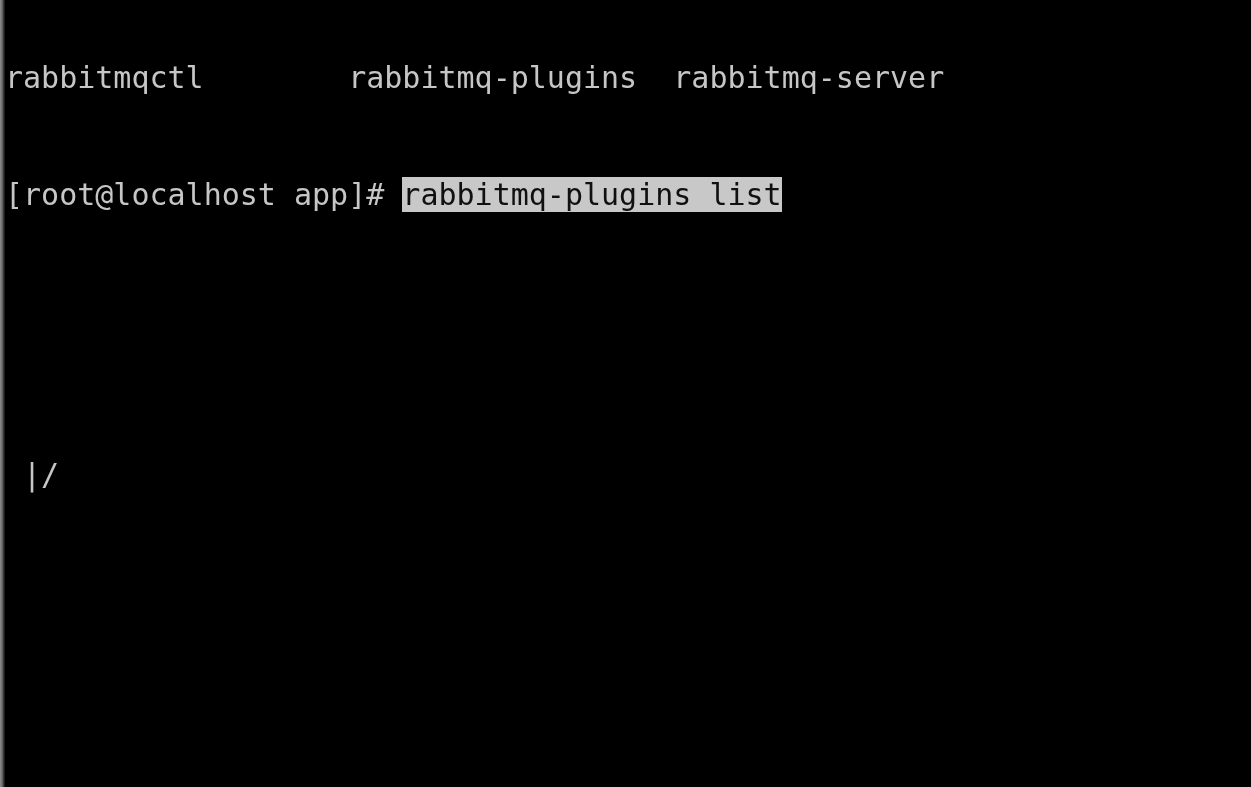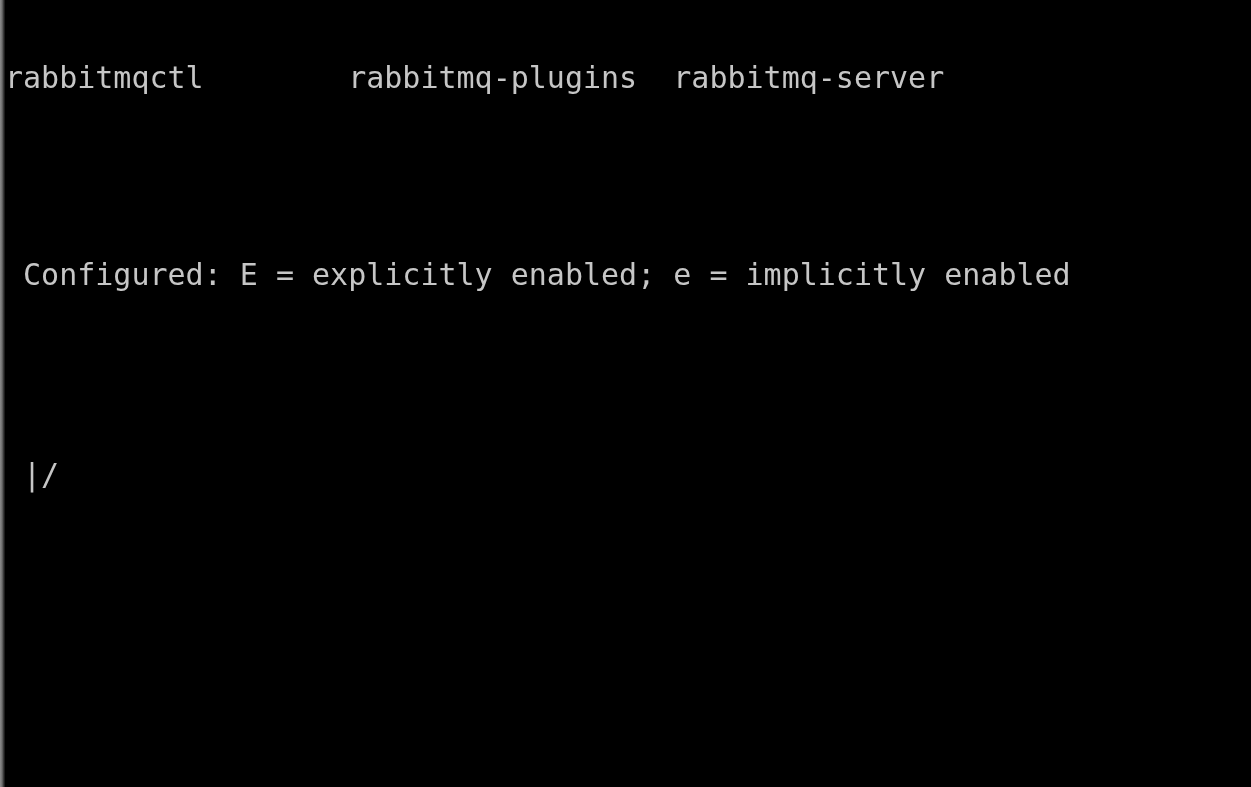--- a/index.html
+++ b/index.html
@@ -84,23 +84,23 @@
   <div id="screen">
 
     
     <div id="line-history">
       <span class="line">rabbitmqctl        rabbitmq-plugins  rabbitmq-server</span>
     </div>
 
     <div id="lines">
 
       
+      <div class="line"><span>[root@localhost app]# </span><span class="selected">rabbitmq-plugins list</span></div>
 
       
-      <div class="line"> Configured: E = explicitly enabled; e = implicitly enabled</div>
 
 
       <div class="line"> |/</div>
 
       
       
 
     </div>
   </div>
 </div>

